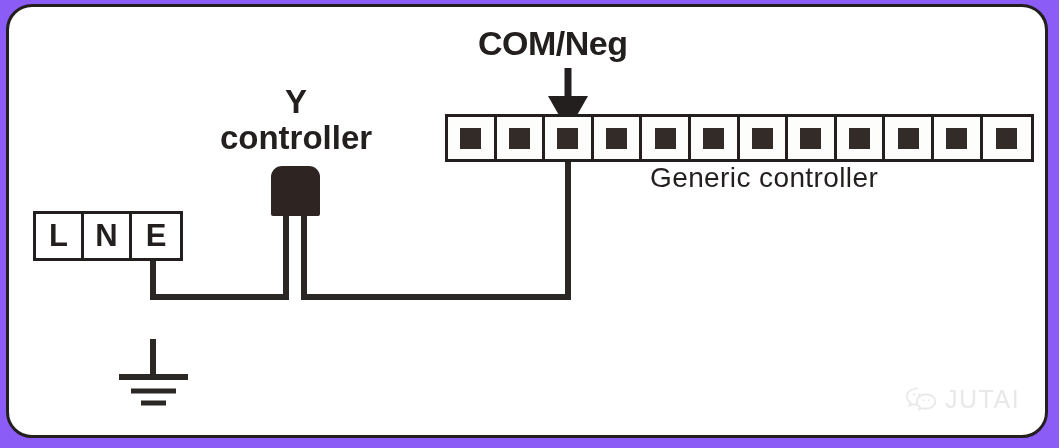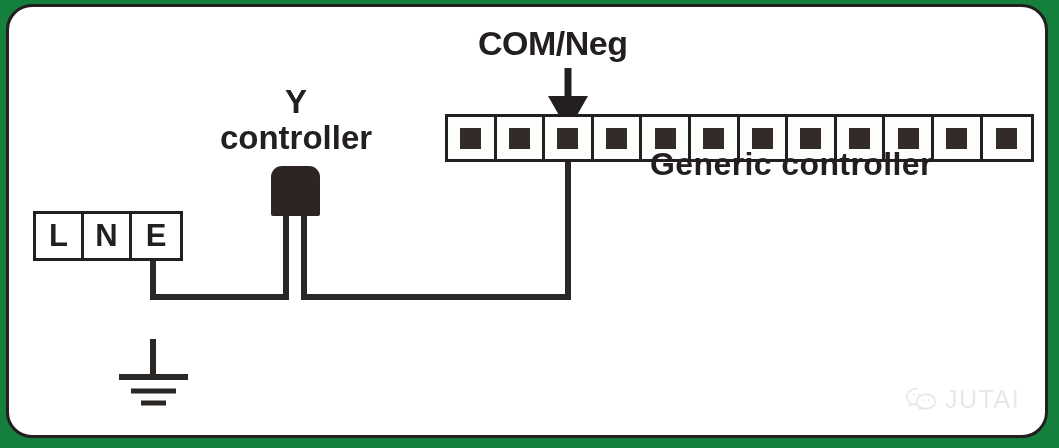--- a/index.html
+++ b/index.html
@@ -7,21 +7,21 @@
     padding: 0;
     background: #ffffff;
   }
   body {
     font-family: "Liberation Sans", sans-serif;
   }
   #stage {
     position: relative;
     width: 1059px;
     height: 448px;
-    background: #15803d;
+    background: #8b5cf6;
     overflow: hidden;
   }
   #panel {
     position: absolute;
     left: 6px;
     top: 4px;
     width: 1042px;
     height: 434px;
     border: 3px solid #231f1e;
     border-radius: 26px;
@@ -47,23 +47,23 @@
   }
   #lbl-comneg {
     left: 478px;
     top: 26px;
     font-size: 34px;
     font-weight: bold;
     letter-spacing: -0.5px;
   }
   #lbl-generic {
     left: 650px;
-    top: 148px;
-    font-size: 32px;
-    font-weight: bold;
+    top: 164px;
+    font-size: 28px;
+    font-weight: normal;
     letter-spacing: 0.4px;
   }
   #cap-label {
     position: absolute;
     left: 196px;
     top: 84px;
     width: 200px;
     text-align: center;
     color: #231f1e;
     font-size: 33px;

